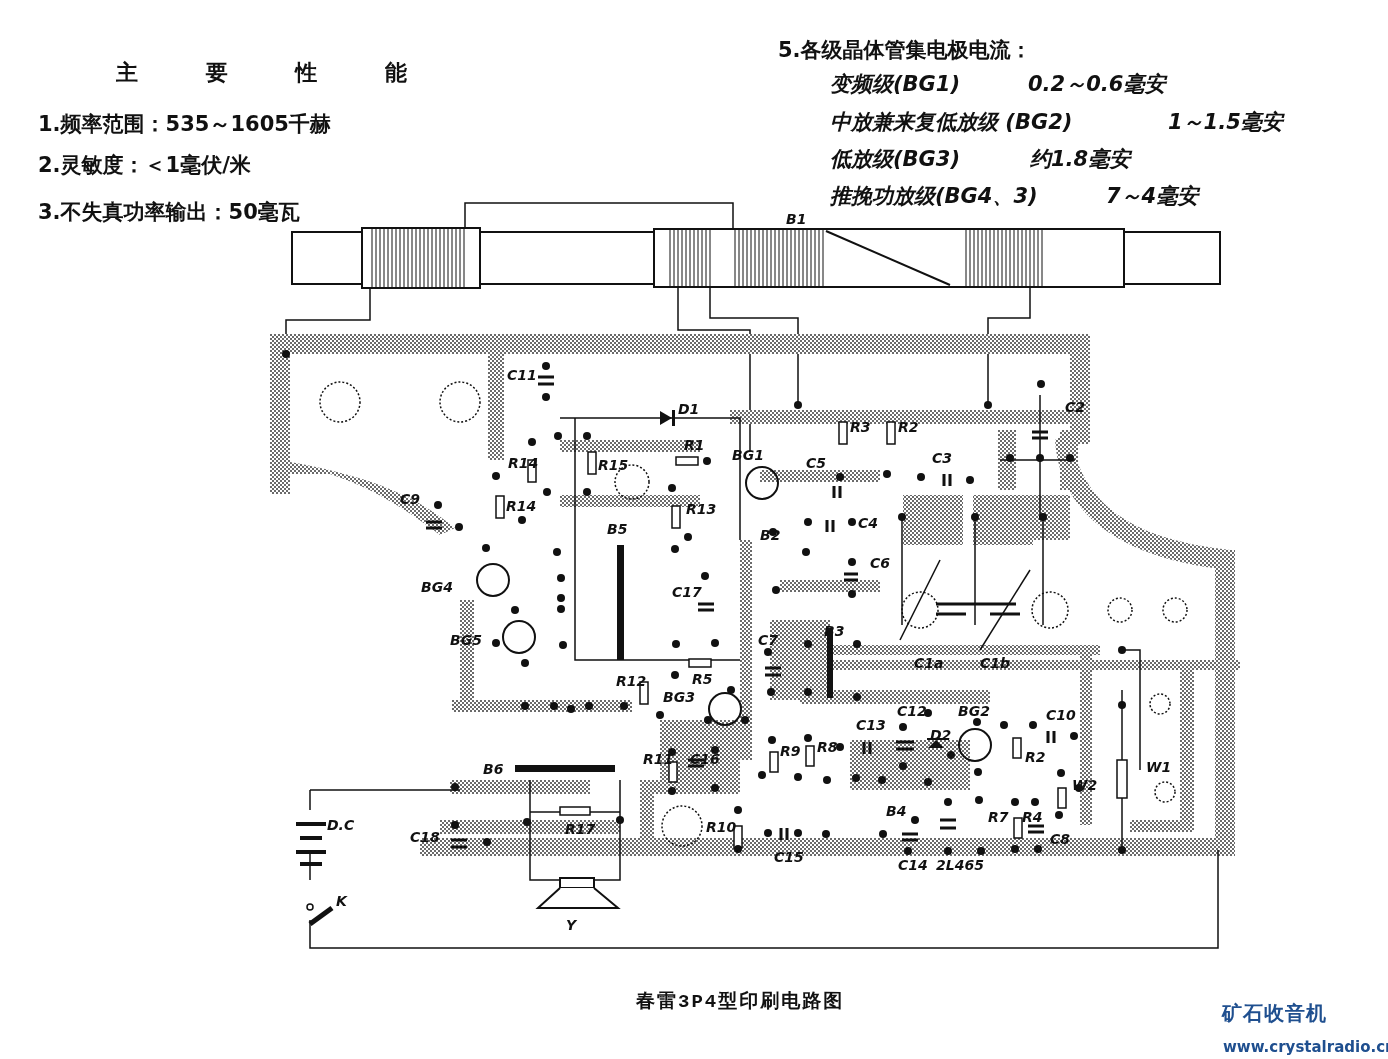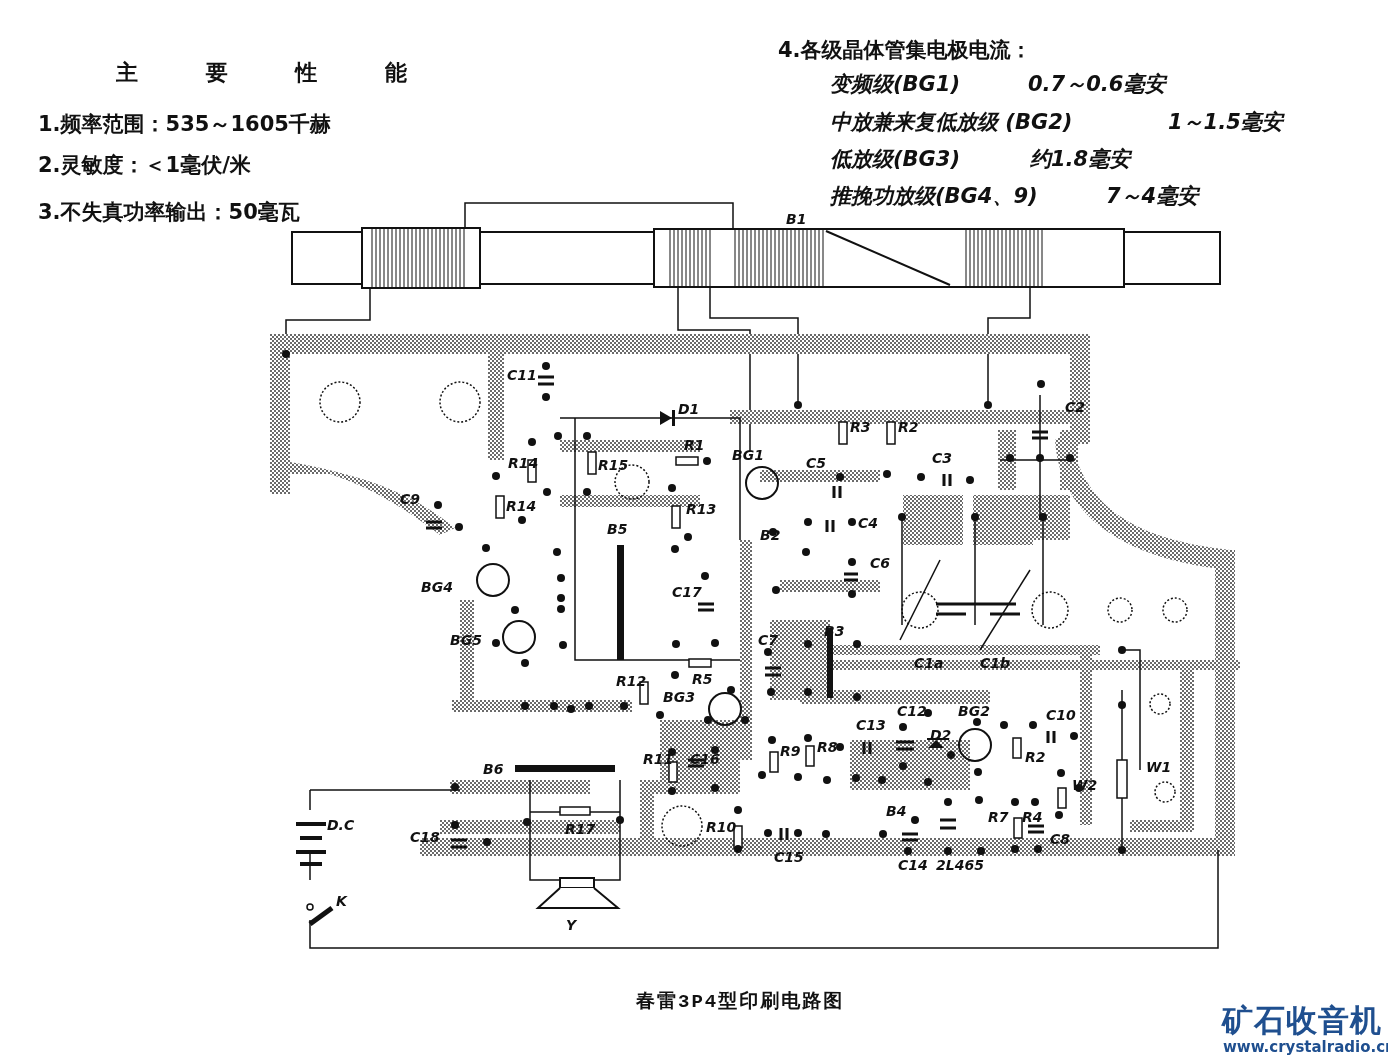--- a/index.html
+++ b/index.html
@@ -9,50 +9,50 @@
                 letter-spacing:30px; font-family:"DejaVu Sans", sans-serif; }
   .spec-line { position:absolute; left:38px; font-size:21px; font-weight:bold;
                font-family:"DejaVu Sans", sans-serif; white-space:pre;text-align:right; }
   .cur-head { position:absolute; left:778px; top:36px; font-size:21px; font-weight:bold;
               font-family:"DejaVu Sans", sans-serif; }
   .cur-row { position:absolute; left:830px; font-size:21px; font-weight:bold;
              font-family:"DejaVu Sans", sans-serif; white-space:nowrap;font-style:italic; }
   .cur-row .val { position:absolute; top:0; }
   .caption { position:absolute; left:636px; top:988px; font-size:19px; font-weight:bold;
              letter-spacing:2px; font-family:Liberation Mono, monospace; }
-  .wm-cn { position:absolute; left:1222px; top:1000px; font-size:31px; font-weight:bold;
+  .wm-cn { position:absolute; left:1222px; top:1000px; font-size:20px; font-weight:bold;
            color:#1f4f8f; letter-spacing:1px; font-family:"DejaVu Sans", sans-serif; }
   .wm-url { position:absolute; left:1223px; top:1038px; font-size:15px; font-weight:bold;
             color:#1f4f8f; font-family:"DejaVu Sans", sans-serif; }
   svg#board { position:absolute; left:0; top:0; }
   .lbl { font-family:"DejaVu Sans", sans-serif; font-style:italic; font-weight:bold; font-size:14px; fill:#111; }
 </style>
 </head>
 <body>
 
 <div class="spec-title">主 要 性 能</div>
 <div class="spec-line" style="top:110px">1.频率范围：535～1605千赫</div>
 <div class="spec-line" style="top:151px">2.灵敏度：＜1毫伏/米</div>
 <div class="spec-line" style="top:198px">3.不失真功率输出：50毫瓦</div>
 
-<div class="cur-head">4.各级晶体管集电极电流：</div>
+<div class="cur-head">5.各级晶体管集电极电流：</div>
 <div class="cur-row" style="top:70px">
   <span>变频级(BG1)</span>
-  <span class="val" style="left:198px">0.7～0.6毫安</span>
+  <span class="val" style="left:198px">0.2～0.6毫安</span>
 </div>
 <div class="cur-row" style="top:108px">
   <span>中放兼来复低放级 (BG2)</span>
   <span class="val" style="left:338px">1～1.5毫安</span>
 </div>
 <div class="cur-row" style="top:145px">
   <span>低放级(BG3)</span>
   <span class="val" style="left:200px">约1.8毫安</span>
 </div>
 <div class="cur-row" style="top:182px">
-  <span>推挽功放级(BG4、9)</span>
+  <span>推挽功放级(BG4、3)</span>
   <span class="val" style="left:276px">7～4毫安</span>
 </div>
 
 <svg id="board" width="1388" height="1059" viewBox="0 0 1388 1059">
   <defs>
     <pattern id="dots" width="4" height="4" patternUnits="userSpaceOnUse">
       <rect width="4" height="4" fill="#ffffff"></rect>
       <rect width="2" height="2" fill="#6a6a6a"></rect>
       <rect x="2" y="2" width="2" height="2" fill="#6a6a6a"></rect>
     </pattern>

